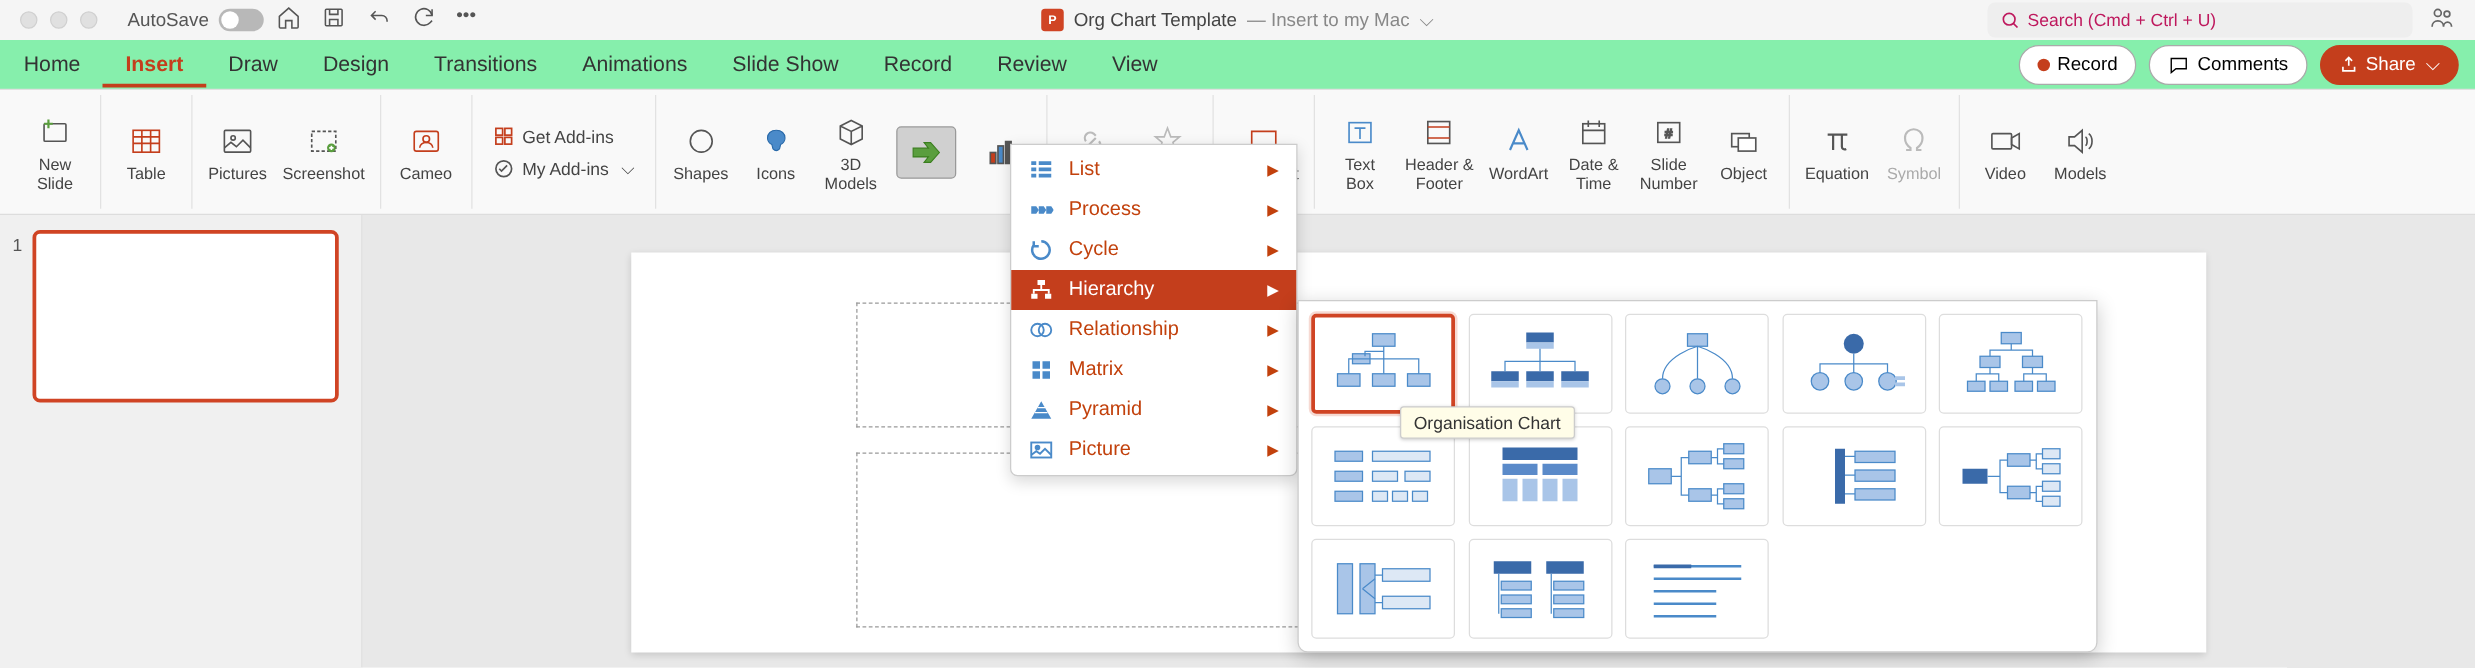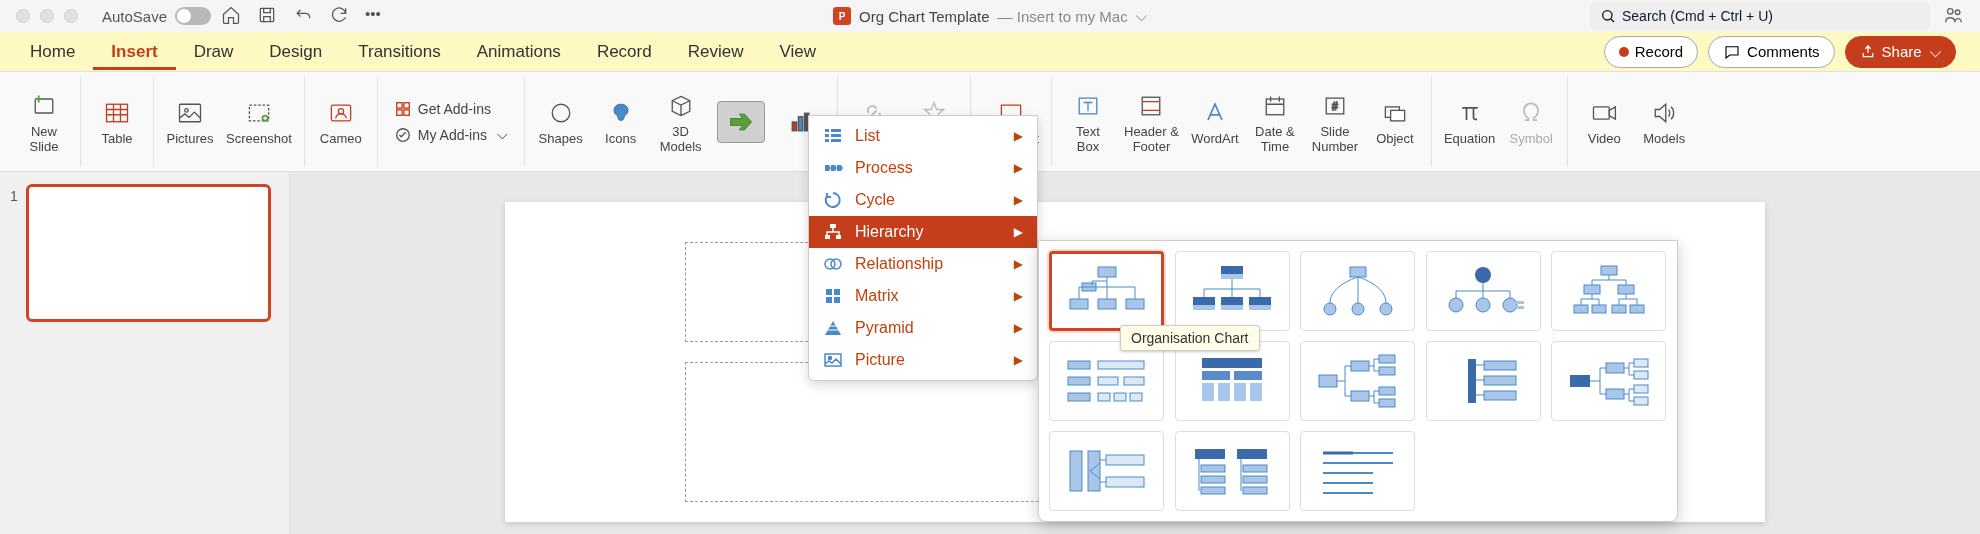--- a/index.html
+++ b/index.html
@@ -9,24 +9,24 @@
     .title-bar { height: 32px; display: flex; align-items: center; padding: 0 16px; background: #f5f5f5; font-size: 15px; color: #333; position: relative; }
     .traffic-lights { display: flex; gap: 10px; margin-right: 24px; }
     .light { width: 14px; height: 14px; border-radius: 50%; background: #e0e0e0; border: 1px solid #d0d0d0; }
     .autosave { display: flex; align-items: center; gap: 8px; font-size: 15px; color: #555; }
     .toggle { width: 36px; height: 18px; background: #b8b8b8; border-radius: 9px; position: relative; }
     .toggle::after { content: ''; position: absolute; left: 2px; top: 2px; width: 14px; height: 14px; background: #fff; border-radius: 50%; }
     .title-icons { display: flex; gap: 16px; margin-left: 10px; color: #555; }
     .title-center { position: absolute; left: 50%; transform: translateX(-50%); display: flex; align-items: center; gap: 8px; font-size: 15px; color: #444; }
     .ppt-badge { width: 18px; height: 18px; background: #d04424; color: #fff; font-size: 10px; font-weight: bold; display: flex; align-items: center; justify-content: center; border-radius: 3px; }
     .title-right { margin-left: auto; display: flex; align-items: center; gap: 12px; }
-    .search-box { width: 340px; height: 28px; background: #eeeeee; border-radius: 6px; display: flex; align-items: center; padding: 0 10px; color: #0f172a; font-size: 14px; }
+    .search-box { width: 340px; height: 28px; background: #eeeeee; border-radius: 6px; display: flex; align-items: center; padding: 0 10px; color: #be185d; font-size: 14px; }
 
     
-    .tabs { height: 40px; display: flex; align-items: center; padding: 0 12px; background: #fef9c3; border-bottom: 1px solid #e0e0e0; position: relative; }
+    .tabs { height: 40px; display: flex; align-items: center; padding: 0 1px; background: #86efac; border-bottom: 1px solid #e0e0e0; position: relative; }
     .tab { padding: 8px 18px; font-size: 17px; color: #333; cursor: pointer; }
     .tab.active { color: #c43e1c; font-weight: 600; border-bottom: 3px solid #c43e1c; padding-bottom: 5px; }
     .tabs-right { margin-left: auto; display: flex; align-items: center; gap: 10px; padding-right: 12px; }
     .btn-round { height: 32px; padding: 0 14px; border: 1px solid #aaa; border-radius: 16px; background: #fff; display: flex; align-items: center; gap: 6px; font-size: 15px; cursor: pointer; }
     .btn-share { background: #c43e1c; color: #fff; border-color: #c43e1c; }
 
     
     .ribbon { height: 100px; background: #f9f9f9; border-bottom: 1px solid #ddd; display: flex; align-items: stretch; padding: 4px 8px; }
     .group { display: flex; flex-direction: column; align-items: center; justify-content: center; padding: 0 12px; border-right: 1px solid #e2e2e2; gap: 2px; }
     .group:last-child { border-right: none; }
@@ -117,20 +117,21 @@
   </div>
 </div>
 
 <div class="tabs">
   <div class="tab">Home</div>
   <div class="tab active">Insert</div>
   <div class="tab">Draw</div>
   <div class="tab">Design</div>
   <div class="tab">Transitions</div>
   <div class="tab">Animations</div>
+  <div class="tab">Slide Show</div>
   <div class="tab">Record</div>
   <div class="tab">Review</div>
   <div class="tab">View</div>
   <div class="tabs-right">
     <div class="btn-round">
         <span style="width:10px;height:10px;background:#c43e1c;border-radius:50%;"></span>
         <span>Record</span>
       </div>
     <div class="btn-round">
         <svg viewBox="0 0 24 24" fill="none" stroke="currentColor" stroke-width="1.5" width="18" height="18">

